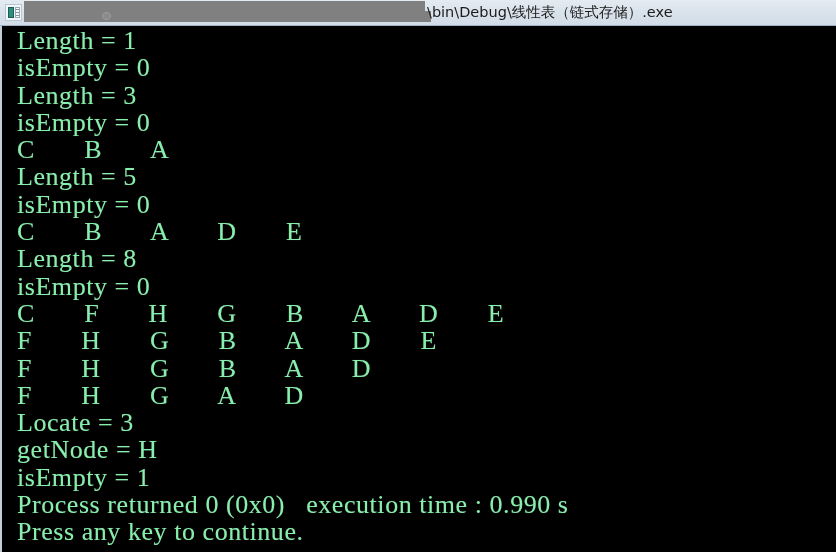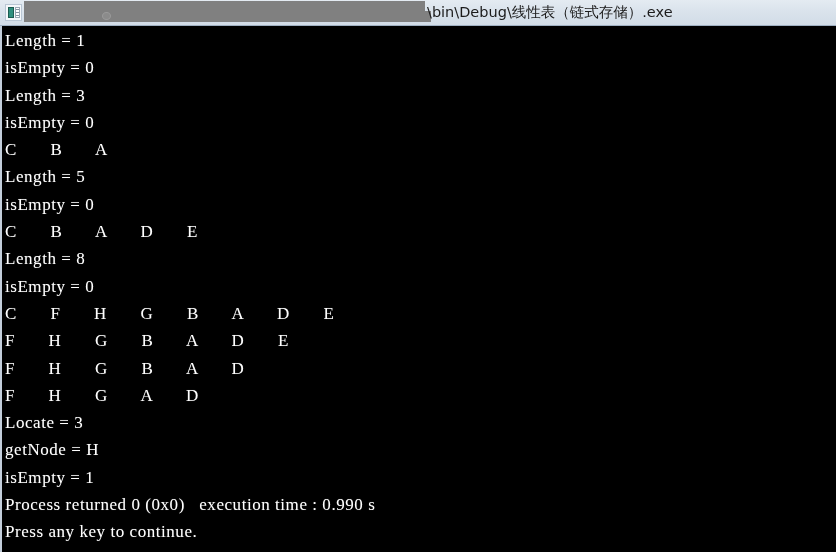--- a/index.html
+++ b/index.html
@@ -126,28 +126,28 @@
     top: 26px;
     width: 836px;
     height: 526px;
     background: #000000;
     overflow: hidden;
     border-left: 2px solid #c3cedb;
   }
 
   #console-text {
     position: absolute;
-    left: 3px;
+    left: 15px;
     top: 1px;
     margin: 0;
     padding: 0;
     font-family: "Liberation Serif", "DejaVu Serif", serif;
-    font-size: 17px;
+    font-size: 26px;
     line-height: 27.3px;
-    color: #ffffff;
+    color: #86efac;
     white-space: pre;
     letter-spacing: 0.55px;
     text-shadow: 0 0 1px rgba(190,190,190,0.35);
   }
 </style>
 </head>
 <body>
 
 <div id="window">
 

